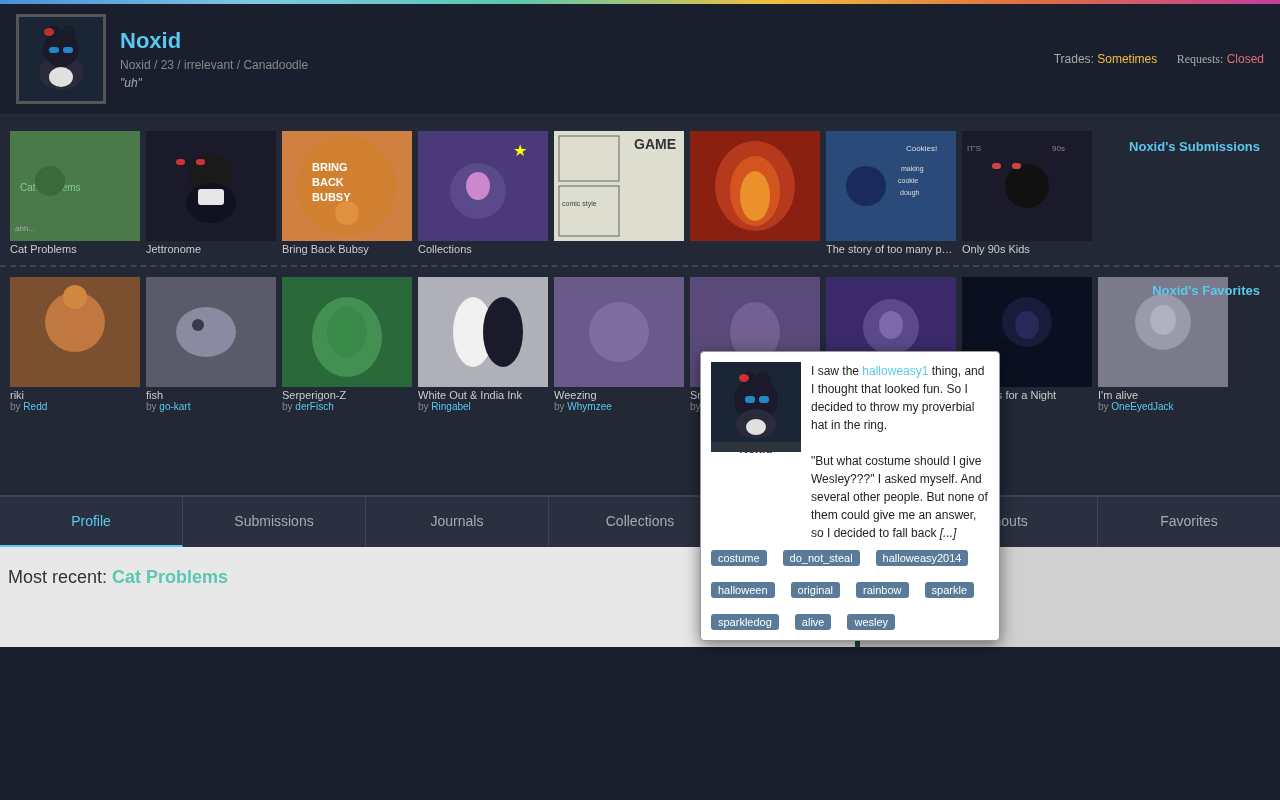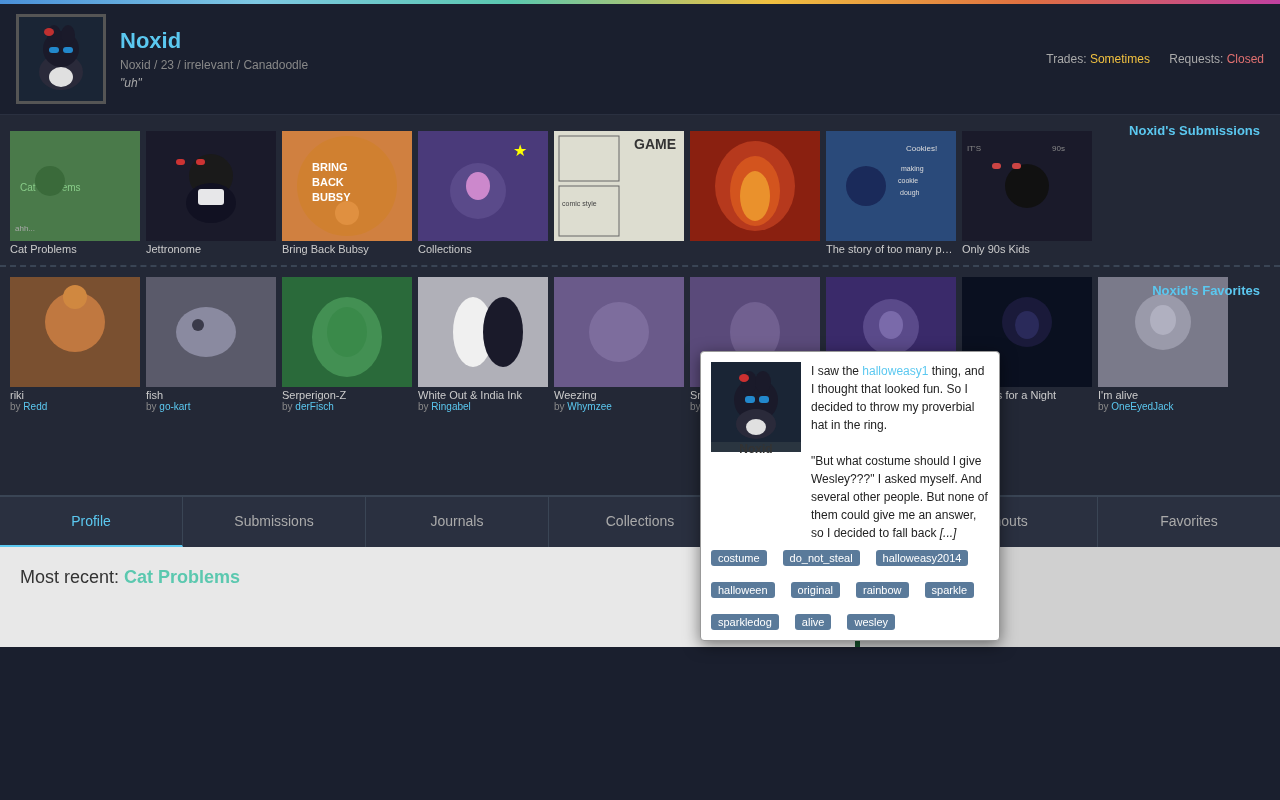--- a/index.html
+++ b/index.html
@@ -11,21 +11,21 @@
     
     .header { background: #1a1f2e; display: flex; align-items: center; padding: 10px 16px; border-bottom: 1px solid #2a3040; }
     .avatar-placeholder { width: 90px; height: 90px; background: #2a3040; border: 3px solid #555; flex-shrink: 0; display: flex; align-items: center; justify-content: center; overflow: hidden; }
     .header-info { margin-left: 14px; flex: 1; }
     .username { color: #5bc8f0; font-size: 22px; font-weight: bold; margin-bottom: 4px; }
     .user-meta { color: #888; font-size: 12px; margin-bottom: 4px; }
     .user-quote { color: #aaa; font-size: 12px; font-style: italic; }
     .header-right { text-align: right; color: #aaa; font-size: 12px; }
     .trades-label { color: #aaa; }
     .trades-value { color: #f0c040; }
-    .requests-label { color: #aaa; margin-left: 16px; }
+    .requests-label { color: #aaa; margin-left: 16px; font-family: Liberation Serif, serif; }
     .requests-value { color: #e07070; }
 
     
     .gallery-area { background: #232836; padding: 10px 0; min-height: 380px; position: relative; }
     .gallery-grid { display: flex; flex-wrap: wrap; gap: 6px; padding: 6px 10px; }
     .thumb-item { position: relative; cursor: pointer; }
     .thumb-placeholder { width: 130px; height: 110px; display: flex; align-items: center; justify-content: center; font-size: 10px; color: #999; position: relative; overflow: hidden; }
     .thumb-title { font-size: 11px; color: #ccc; margin-top: 2px; max-width: 130px; white-space: nowrap; overflow: hidden; text-overflow: ellipsis; }
     .thumb-by { font-size: 10px; color: #888; }
     .thumb-by a { color: #5bc8f0; text-decoration: none; }
@@ -45,21 +45,21 @@
     .popup-tag { background: #5a7a9a; color: #fff; border-radius: 3px; padding: 2px 7px; font-size: 11px; cursor: pointer; }
 
     
     .bottom-nav { background: #2a3040; border-top: 2px solid #3a4555; display: flex; }
     .nav-item { flex: 1; padding: 16px 10px; text-align: center; cursor: pointer; font-size: 14px; color: #aaa; border-right: 1px solid #3a4555; }
     .nav-item:last-child { border-right: none; }
     .nav-item.active { color: #5bc8f0; border-bottom: 2px solid #5bc8f0; }
 
     
     .bottom-content { display: flex; background: #1a1f2e; min-height: 100px; }
-    .bottom-left { flex: 1; padding: 20px 20px; border-right: 5px solid #14532d; background: #e8e8e8; }
+    .bottom-left { flex: 1; padding: 20px 8px; border-right: 5px solid #14532d; background: #e8e8e8; }
     .bottom-right { width: 420px; background: #d0d0d0; padding: 20px; }
     .most-recent { font-size: 18px; color: #333; }
     .most-recent-link { color: #5bc8af; font-weight: bold; }
     .profile-title { font-size: 24px; color: #333; font-weight: bold; }
 
     
     .t-green { background: #5a8a5a; }
     .t-dark { background: #2a2a3a; }
     .t-orange { background: #d08040; }
     .t-teal { background: #4a8a8a; }
@@ -220,21 +220,21 @@
             <text x="90" y="20" fill="#888" font-size="8">90s</text>
             <circle cx="65" cy="55" r="22" fill="#111"></circle>
             <rect x="30" y="32" width="9" height="6" rx="3" fill="#cc4444"></rect>
             <rect x="50" y="32" width="9" height="6" rx="3" fill="#cc4444"></rect>
           </svg>
       </div>
       <div class="thumb-title">Only 90s Kids</div>
     </div>
   </div>
 
-  <div style="position:absolute; top:4px; right:10px;">
+  <div style="position:absolute; top:20px; right:10px;">
     <div class="section-label">Noxid's Submissions</div>
   </div>
 
   <div class="dashed-divider"></div>
 
   <div style="position:relative;">
     <div class="gallery-grid">
 
       <div class="thumb-item">
         <div class="thumb-placeholder t-brown">

